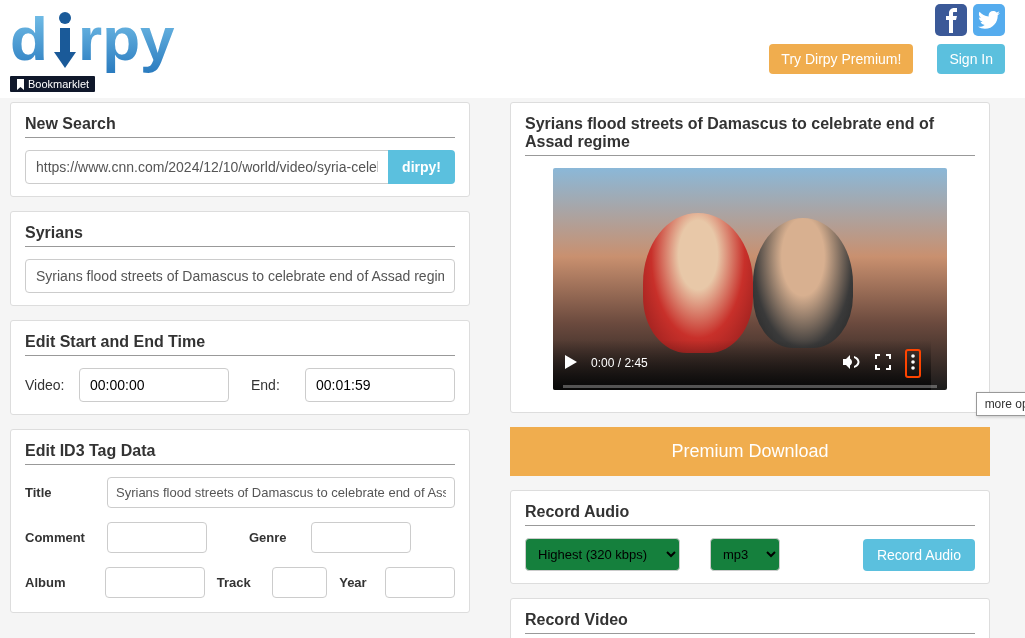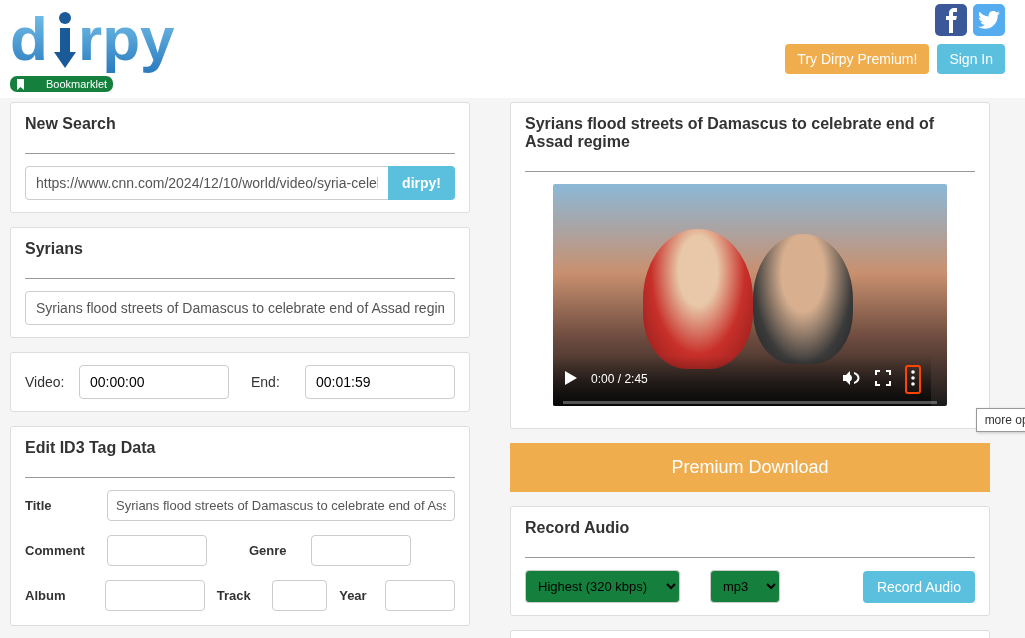--- a/index.html
+++ b/index.html
@@ -4,30 +4,30 @@
 <style>
 * { box-sizing: border-box; margin: 0; padding: 0; }
 body { font-family: Arial, Helvetica, sans-serif; background: #f5f5f5; font-size: 14px; color: #333; }
 .container { width: 1025px; margin: 0; padding: 0; }
 .header { display: flex; justify-content: space-between; align-items: flex-start; padding: 4px 20px 6px 10px; background: #fff; }
 .logo-area { display: flex; flex-direction: column; align-items: flex-start; }
 .logo { display: flex; align-items: baseline; }
 .header-right { display: flex; flex-direction: column; align-items: flex-end; gap: 8px; }
 .social { display: flex; gap: 6px; }
 .social-icon { width: 32px; height: 32px; border-radius: 5px; display: flex; align-items: center; justify-content: center; color: white; font-weight: bold; font-size: 20px; cursor: pointer; }
-.header-buttons { display: flex; gap: 8px; }
+.header-buttons { display: flex; gap: 24px; }
 .btn { border: none; padding: 7px 12px; border-radius: 4px; cursor: pointer; color: white; font-size: 14px; }
 .btn-orange { background: #f0ad4e; }
 .btn-blue { background: #5bc0de; }
-.bookmarklet { background: #15803d; color: white; padding: 2px 6px; border-radius: 7px; font-size: 11px; display: inline-flex; align-items: center; gap: 21px; cursor: pointer; }
+.bookmarklet { background: #0f172a; color: white; padding: 2px 6px; border-radius: 1px; font-size: 11px; display: inline-flex; align-items: center; gap: 3px; cursor: pointer; }
 .main { display: flex; gap: 40px; padding: 4px 20px 20px 10px; align-items: flex-start; }
 .left-col { width: 460px; }
 .right-col { width: 480px; }
 .panel { background: #fff; border: 1px solid #ddd; border-radius: 3px; padding: 12px 14px; margin-bottom: 14px; }
-.panel-title { font-size: 16px; font-weight: bold; color: #333; border-bottom: 1px solid #999; padding-bottom: 20px; margin-bottom: 12px; }
+.panel-title { font-size: 16px; font-weight: bold; color: #333; border-bottom: 1px solid #999; padding-bottom: 4px; margin-bottom: 12px; }
 .input-group { display: flex; }
 .input-text { flex: 1; border: 1px solid #ccc; border-radius: 4px; padding: 8px 10px; font-size: 14px; color: #555; }
 .input-text-sm { border: 1px solid #ccc; border-radius: 4px; padding: 7px 8px; font-size: 13px; color: #555; }
 .btn-attached { border-radius: 0 4px 4px 0; margin-left: -1px; padding: 8px 14px; font-weight: bold; }
 .time-row { display: flex; align-items: center; gap: 12px; }
 .time-row label { width: 60px; }
 .time-input { width: 150px; border: 1px solid #ccc; border-radius: 4px; padding: 8px 10px; font-size: 14px; }
 .id3-row { display: flex; align-items: center; gap: 12px; margin-bottom: 14px; }
 .id3-row label { font-weight: bold; font-size: 13px; }
 .id3-label-col { width: 70px; }
@@ -104,20 +104,21 @@
           <button class="btn btn-blue btn-attached">dirpy!</button>
         </div>
       </div>
 
       <div class="panel">
         <div class="panel-title">Syrians</div>
         <input class="input-text" style="width: 100%;" value="Syrians flood streets of Damascus to celebrate end of Assad regime">
       </div>
 
       <div class="panel">
+        <div class="panel-title">Edit Start and End Time</div>
         <div class="time-row">
           <label>Video:</label>
           <input class="time-input" value="00:00:00" style="">
           <label style="margin-left:10px">End:</label>
           <input class="time-input" value="00:01:59" style="">
         </div>
       </div>
 
       <div class="panel" style="padding-bottom:0">
         <div class="panel-title">Edit ID3 Tag Data</div>

